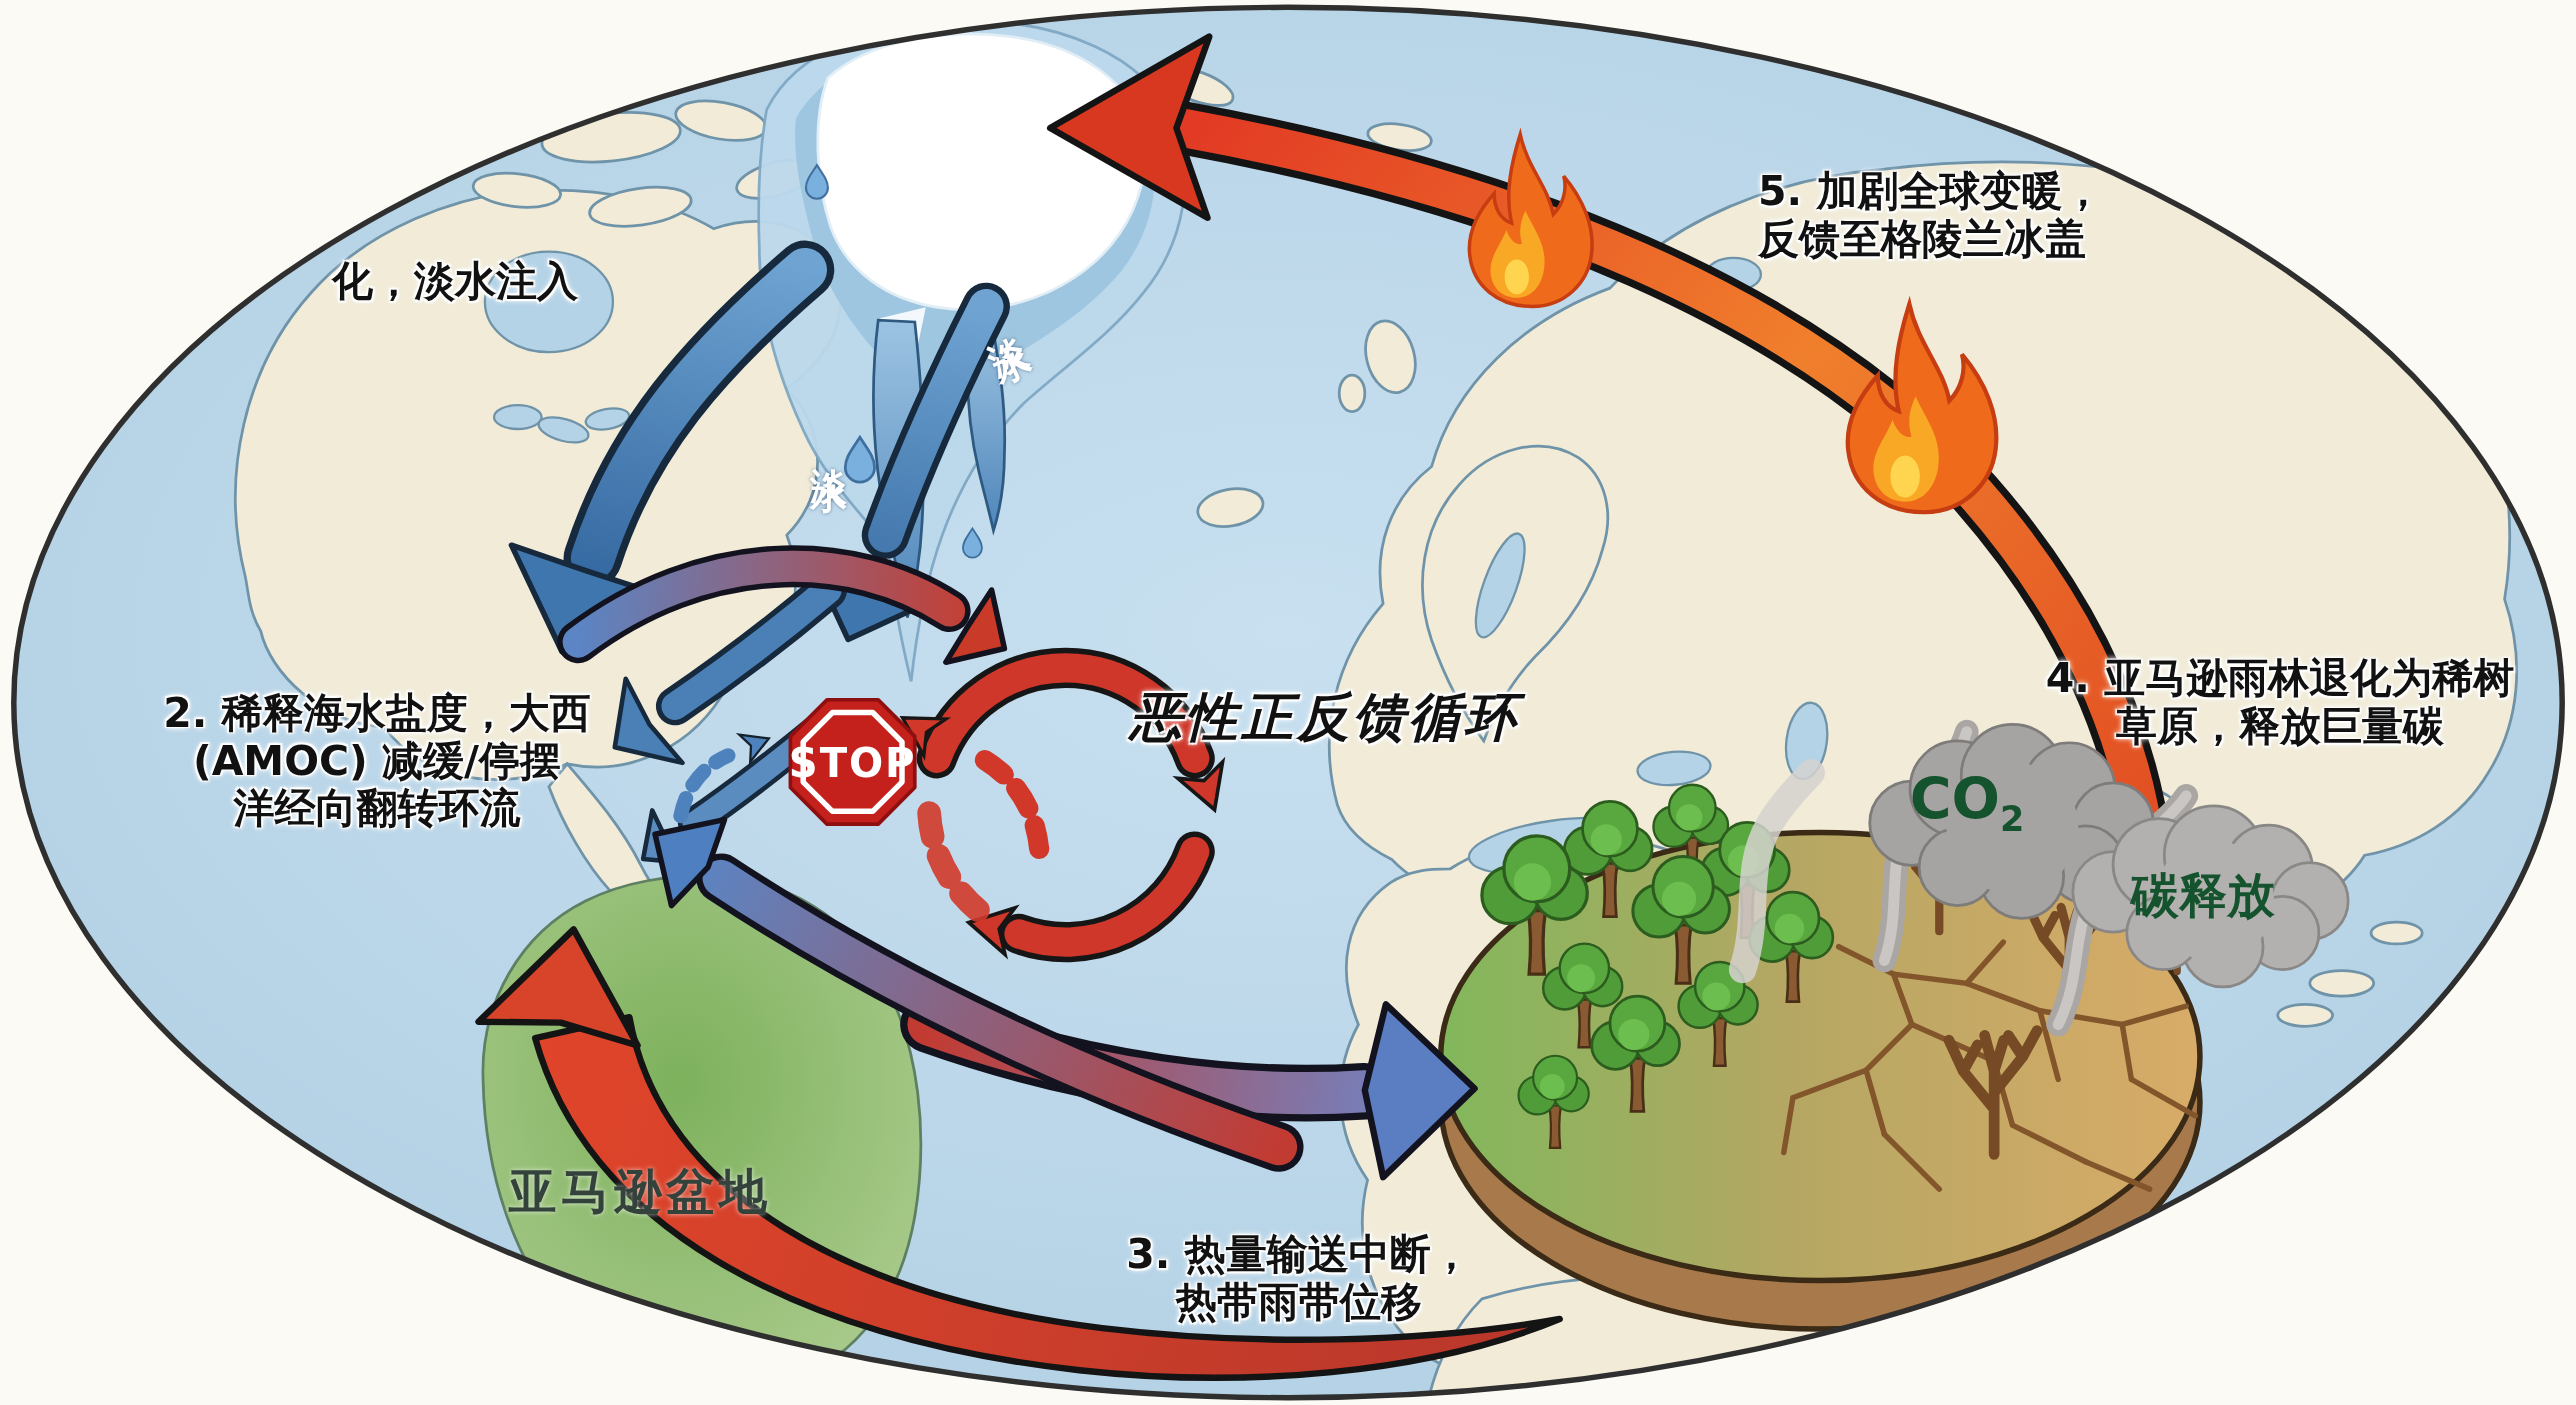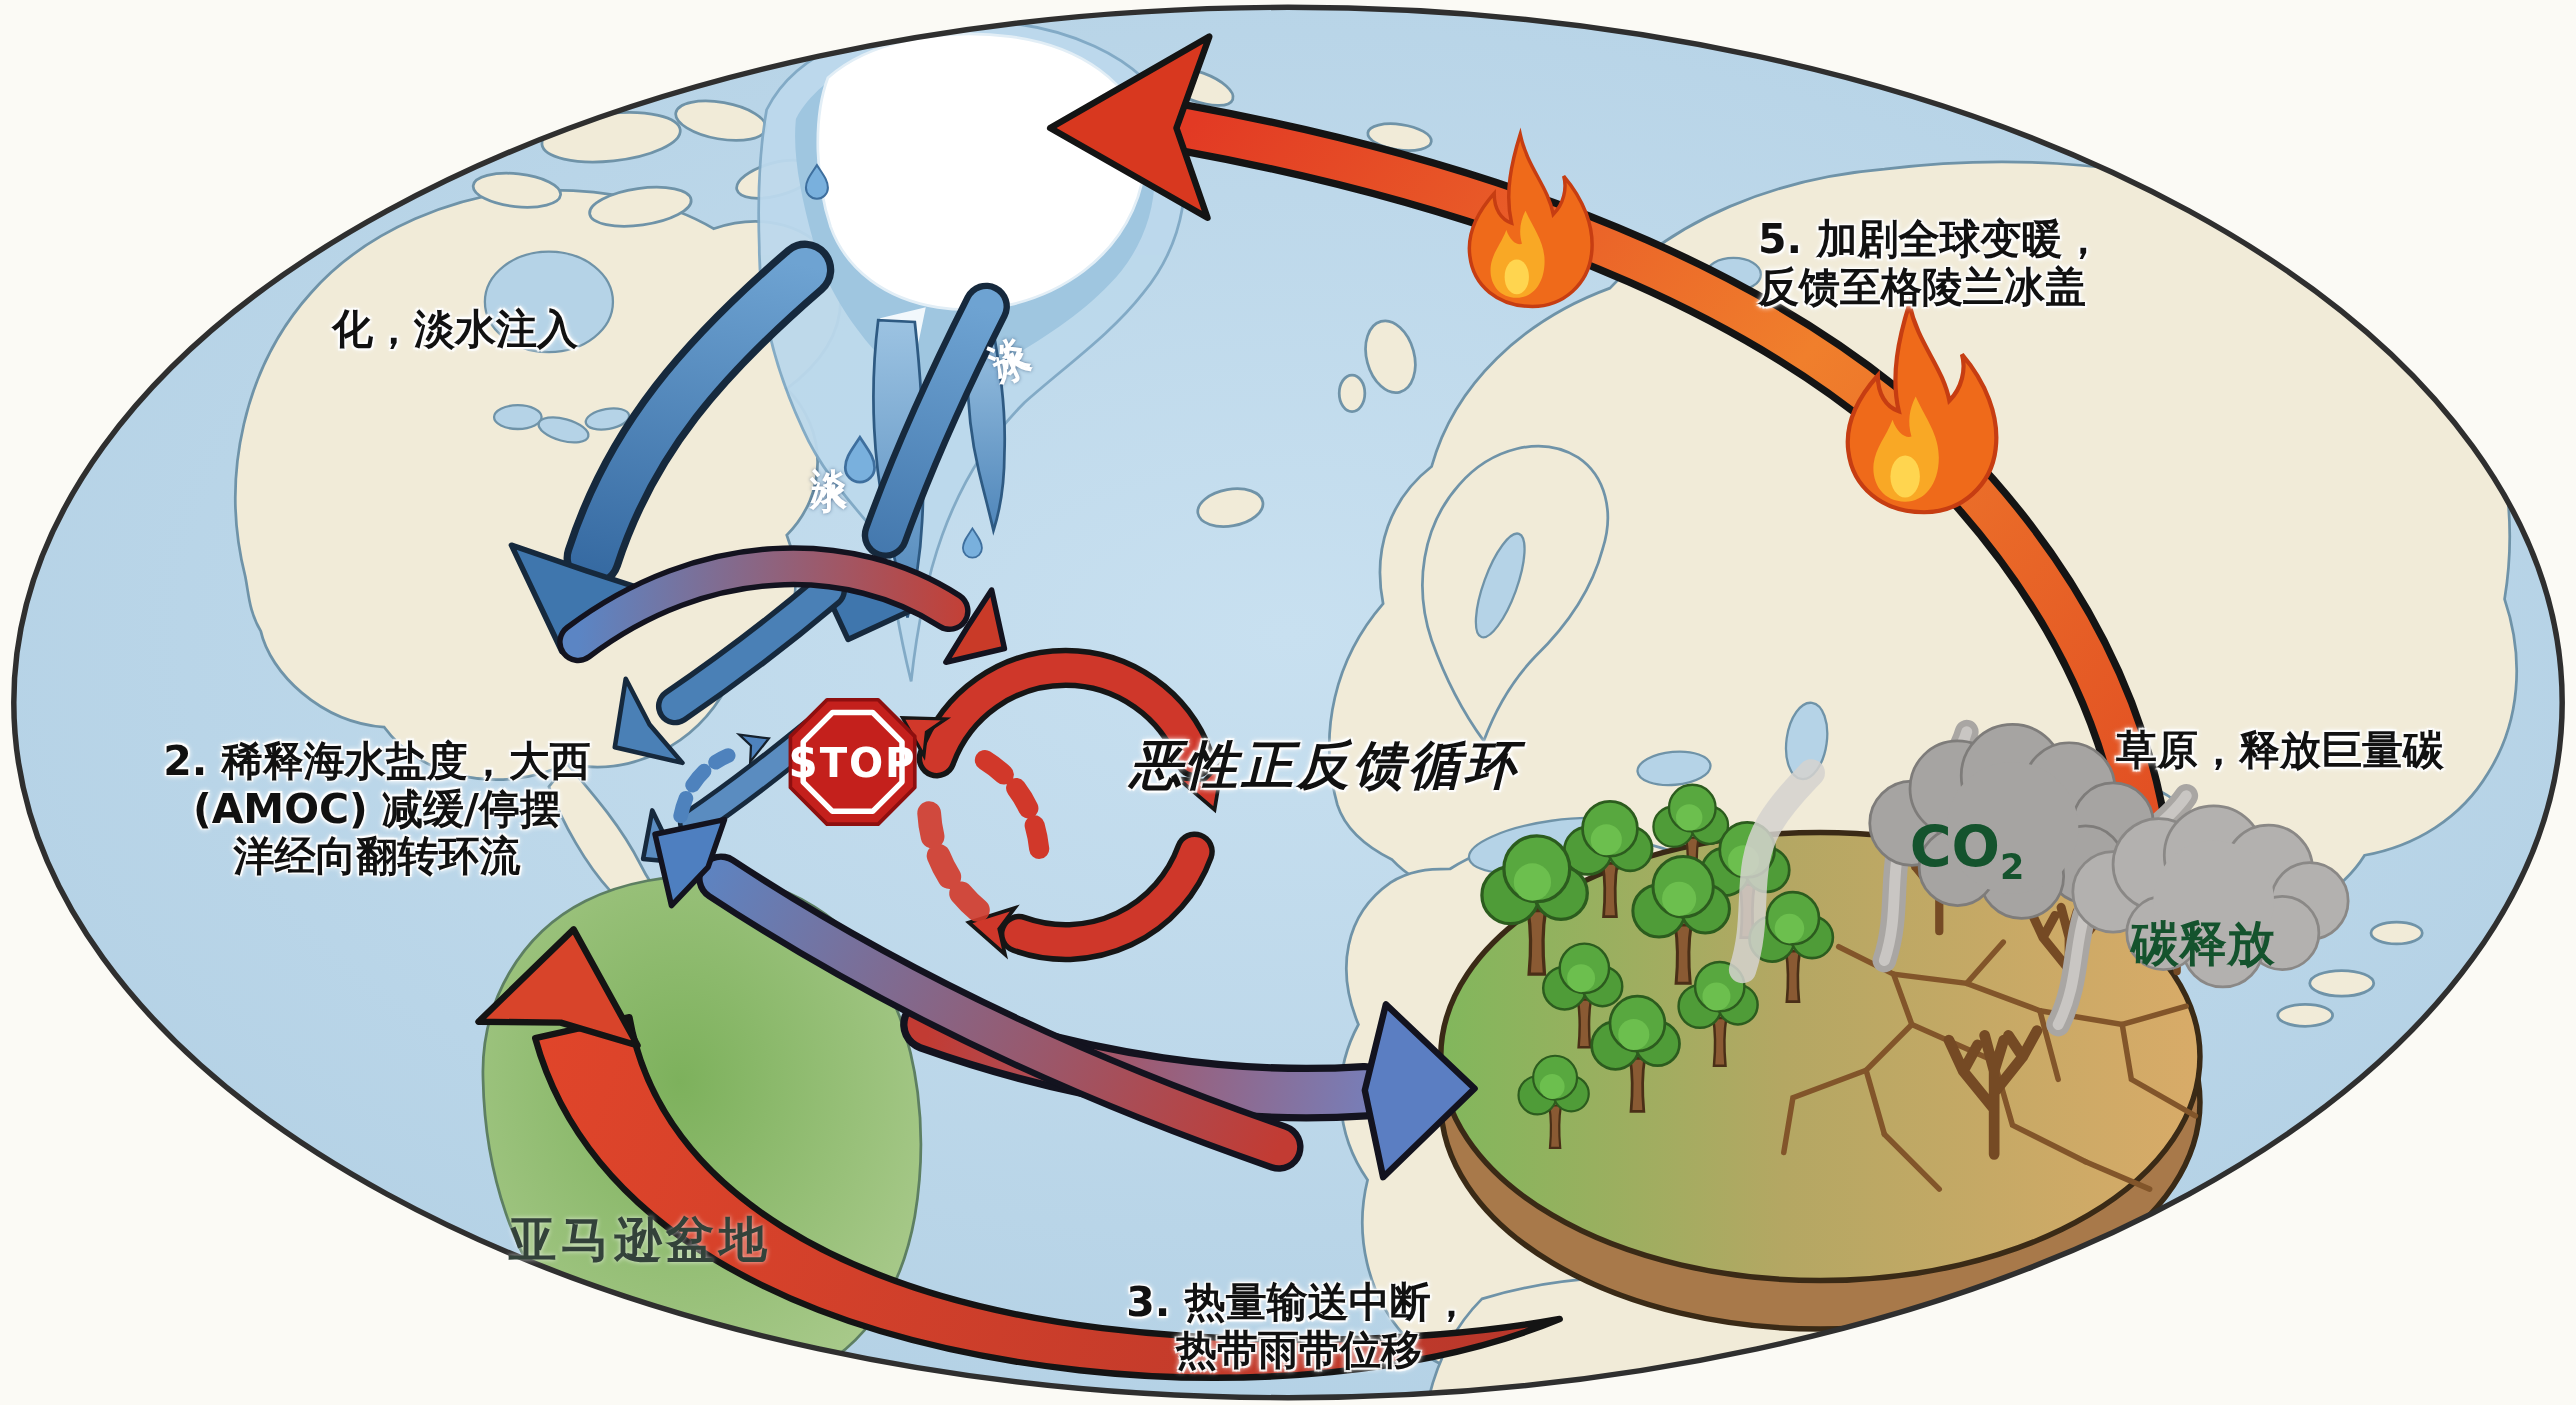--- a/index.html
+++ b/index.html
@@ -13,21 +13,21 @@
     --crack_brown:#82552a; --text_black:#111111; --label_white:#ffffff;
   }
   html,body{margin:0;padding:0;background:var(--page_bg);}
   #stage{position:relative;width:2576px;height:1405px;overflow:hidden;
     font-family:"DejaVu Sans","Liberation Sans",sans-serif;}
   #scene{position:absolute;left:0;top:0;width:2576px;height:1405px;}
   .lbl{position:absolute;transform:translate(-50%,-50%);color:var(--text_black);
     font-weight:bold;text-align:center;line-height:1.16;white-space:nowrap;
     text-shadow:0 0 6.4px #fff,0 0 6.4px #fff,1.8px 1.8px 0.9px rgba(255,255,255,.9),
       -1.8px -1.8px 0.9px rgba(255,255,255,.9),1.8px -1.8px 0.9px rgba(255,255,255,.9),
-      -1.8px 1.8px 0.9px rgba(255,255,255,.9);margin-top:48px;}
+      -1.8px 1.8px 0.9px rgba(255,255,255,.9);}
   .step{font-size:41px;}
   #title-label{font-size:52px;letter-spacing:3.7px;font-style:italic;}
   #step5-label{transform:translateY(-50%);text-align:left;}
   #amazon-label{font-size:48px;font-weight:600;color:#33423a;letter-spacing:4.6px;
     text-shadow:0 0 5.5px rgba(255,255,255,.7);}
   .cloud-lbl{color:#14532d;text-shadow:none;}
   #co2-label{font-size:57px;}
   #co2-label sub{font-size:35px;}
   #carbon-label{font-size:48px;}
   .fresh{position:absolute;transform:translate(-50%,-50%);color:var(--label_white);
@@ -312,20 +312,21 @@
   <div>(AMOC) 减缓/停摆</div>
   <div>洋经向翻转环流</div>
 </div>
 
 <div class="lbl step" id="step3-label" style="left:1299px;top:1279px;">
   <div>3. 热量输送中断，</div>
   <div>热带雨带位移</div>
 </div>
 
 <div class="lbl step" id="step4-label" style="left:2280px;top:703px;">
+  <div>4. 亚马逊雨林退化为稀树</div>
   <div>草原，释放巨量碳</div>
 </div>
 
 <div class="lbl step" id="step5-label" style="left:1758px;top:216px;">
   <div>5. 加剧全球变暖，</div>
   <div>反馈至格陵兰冰盖</div>
 </div>
 
 <div class="lbl" id="amazon-label" style="left:640px;top:1192px;">亚马逊盆地</div>
 

